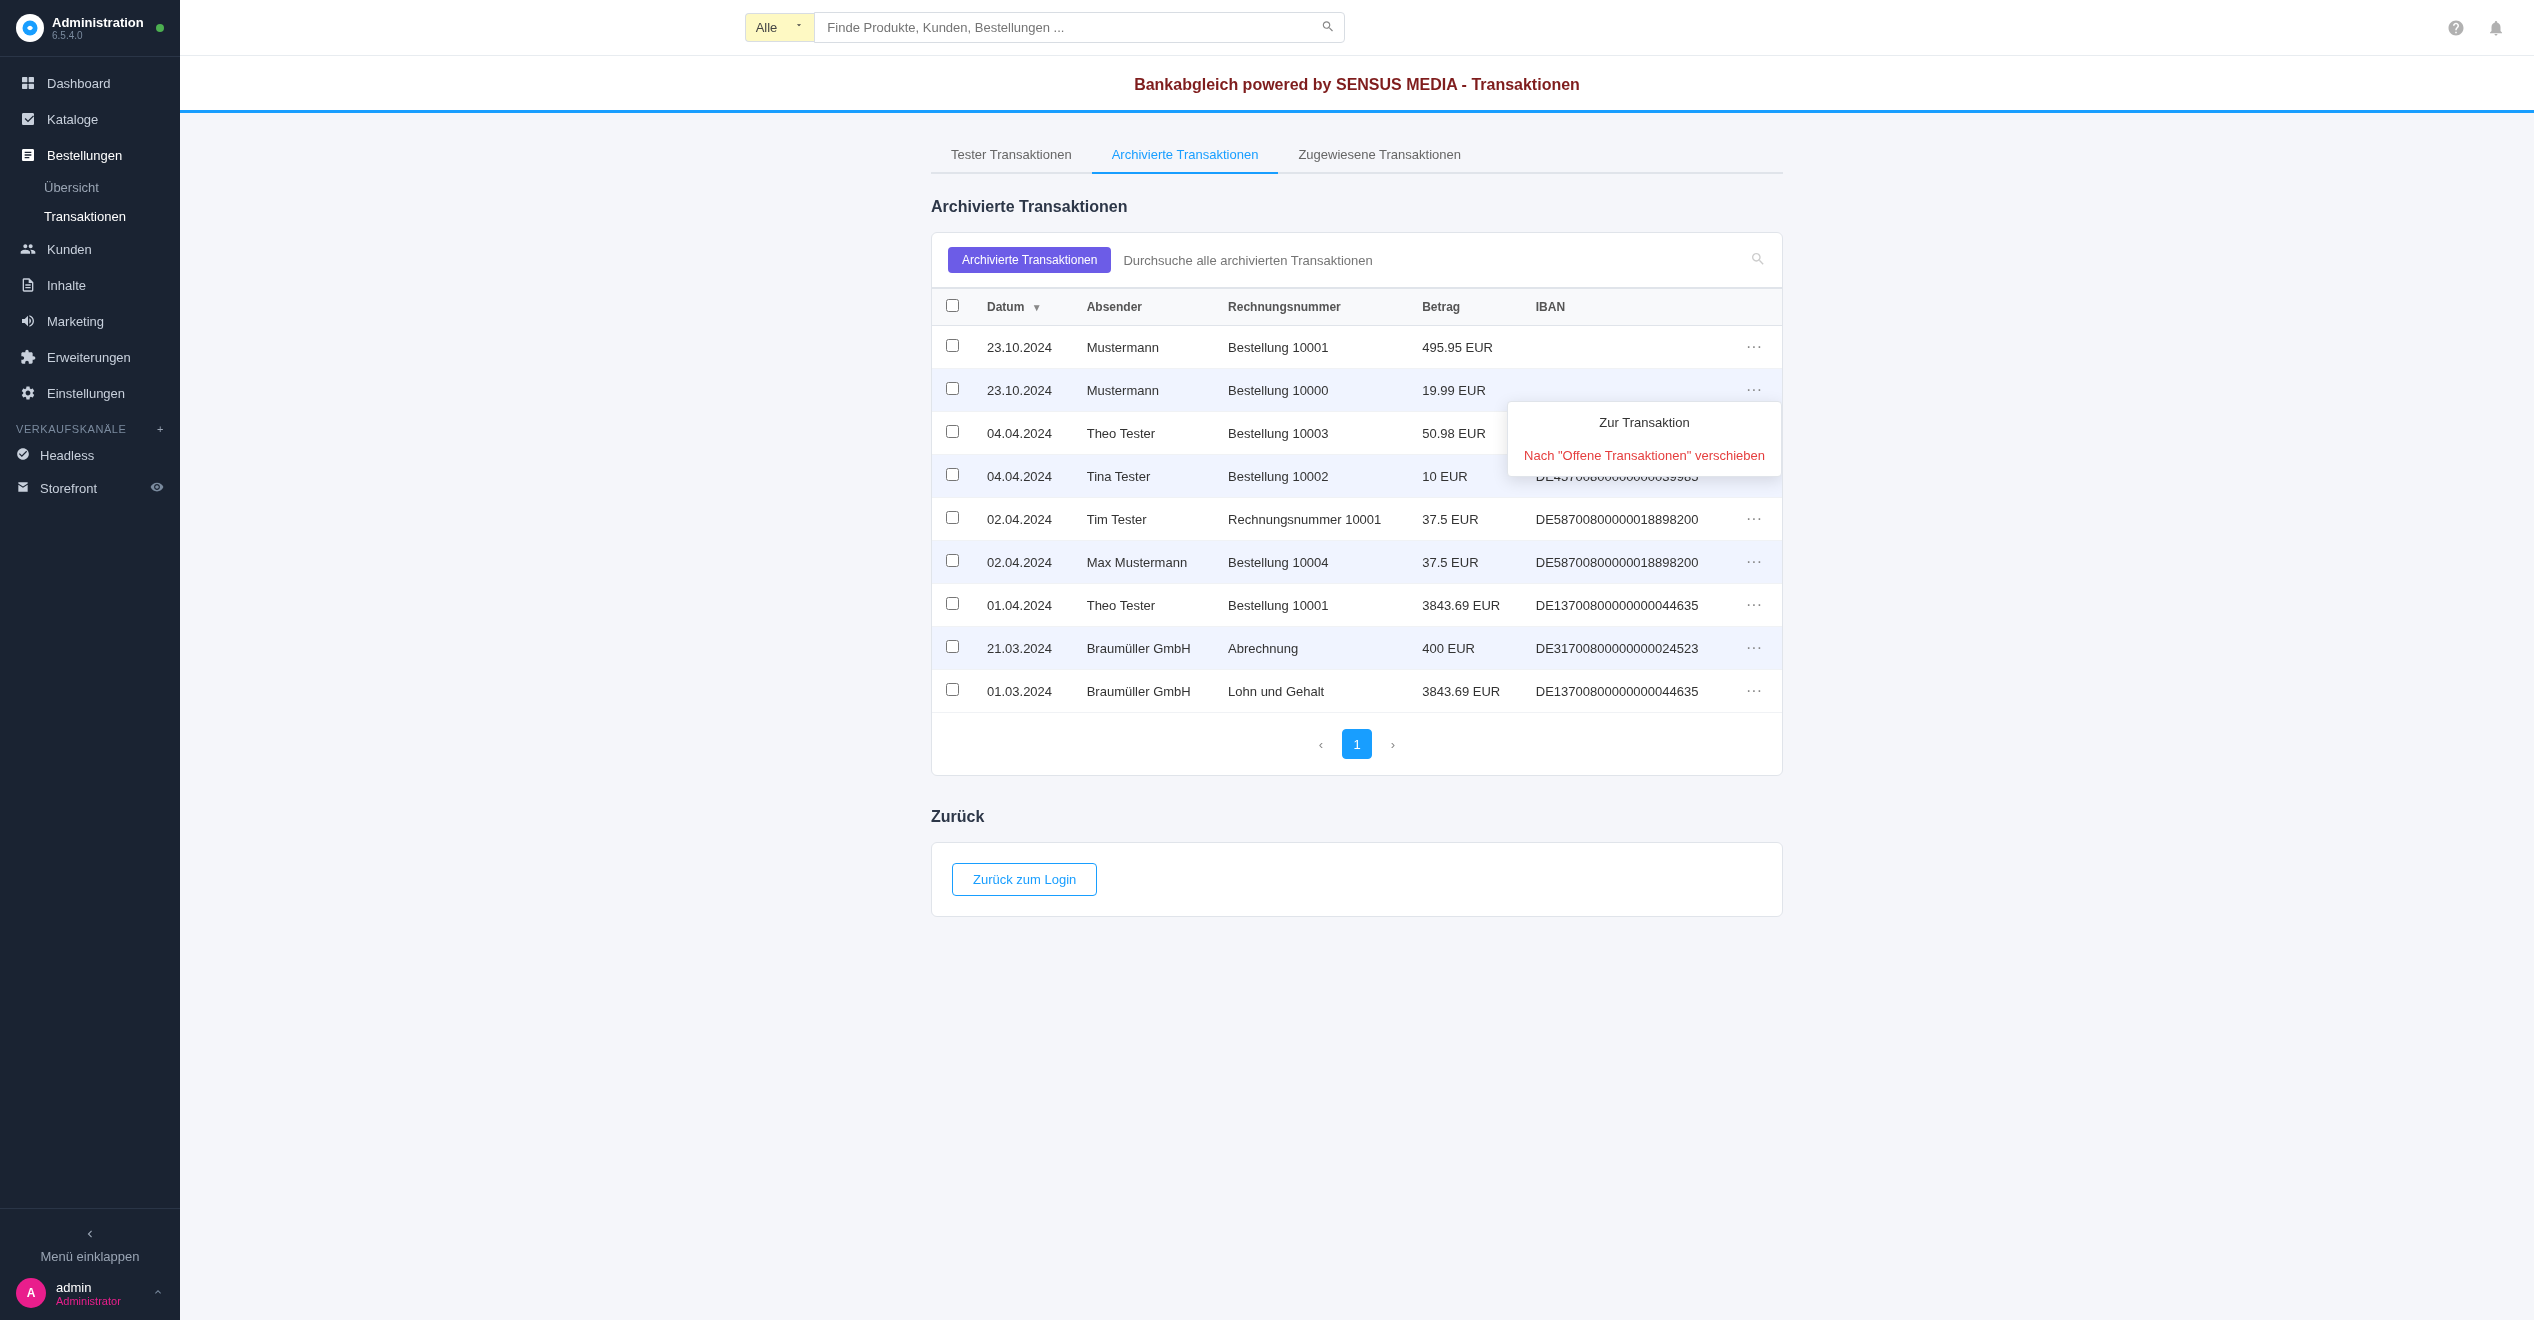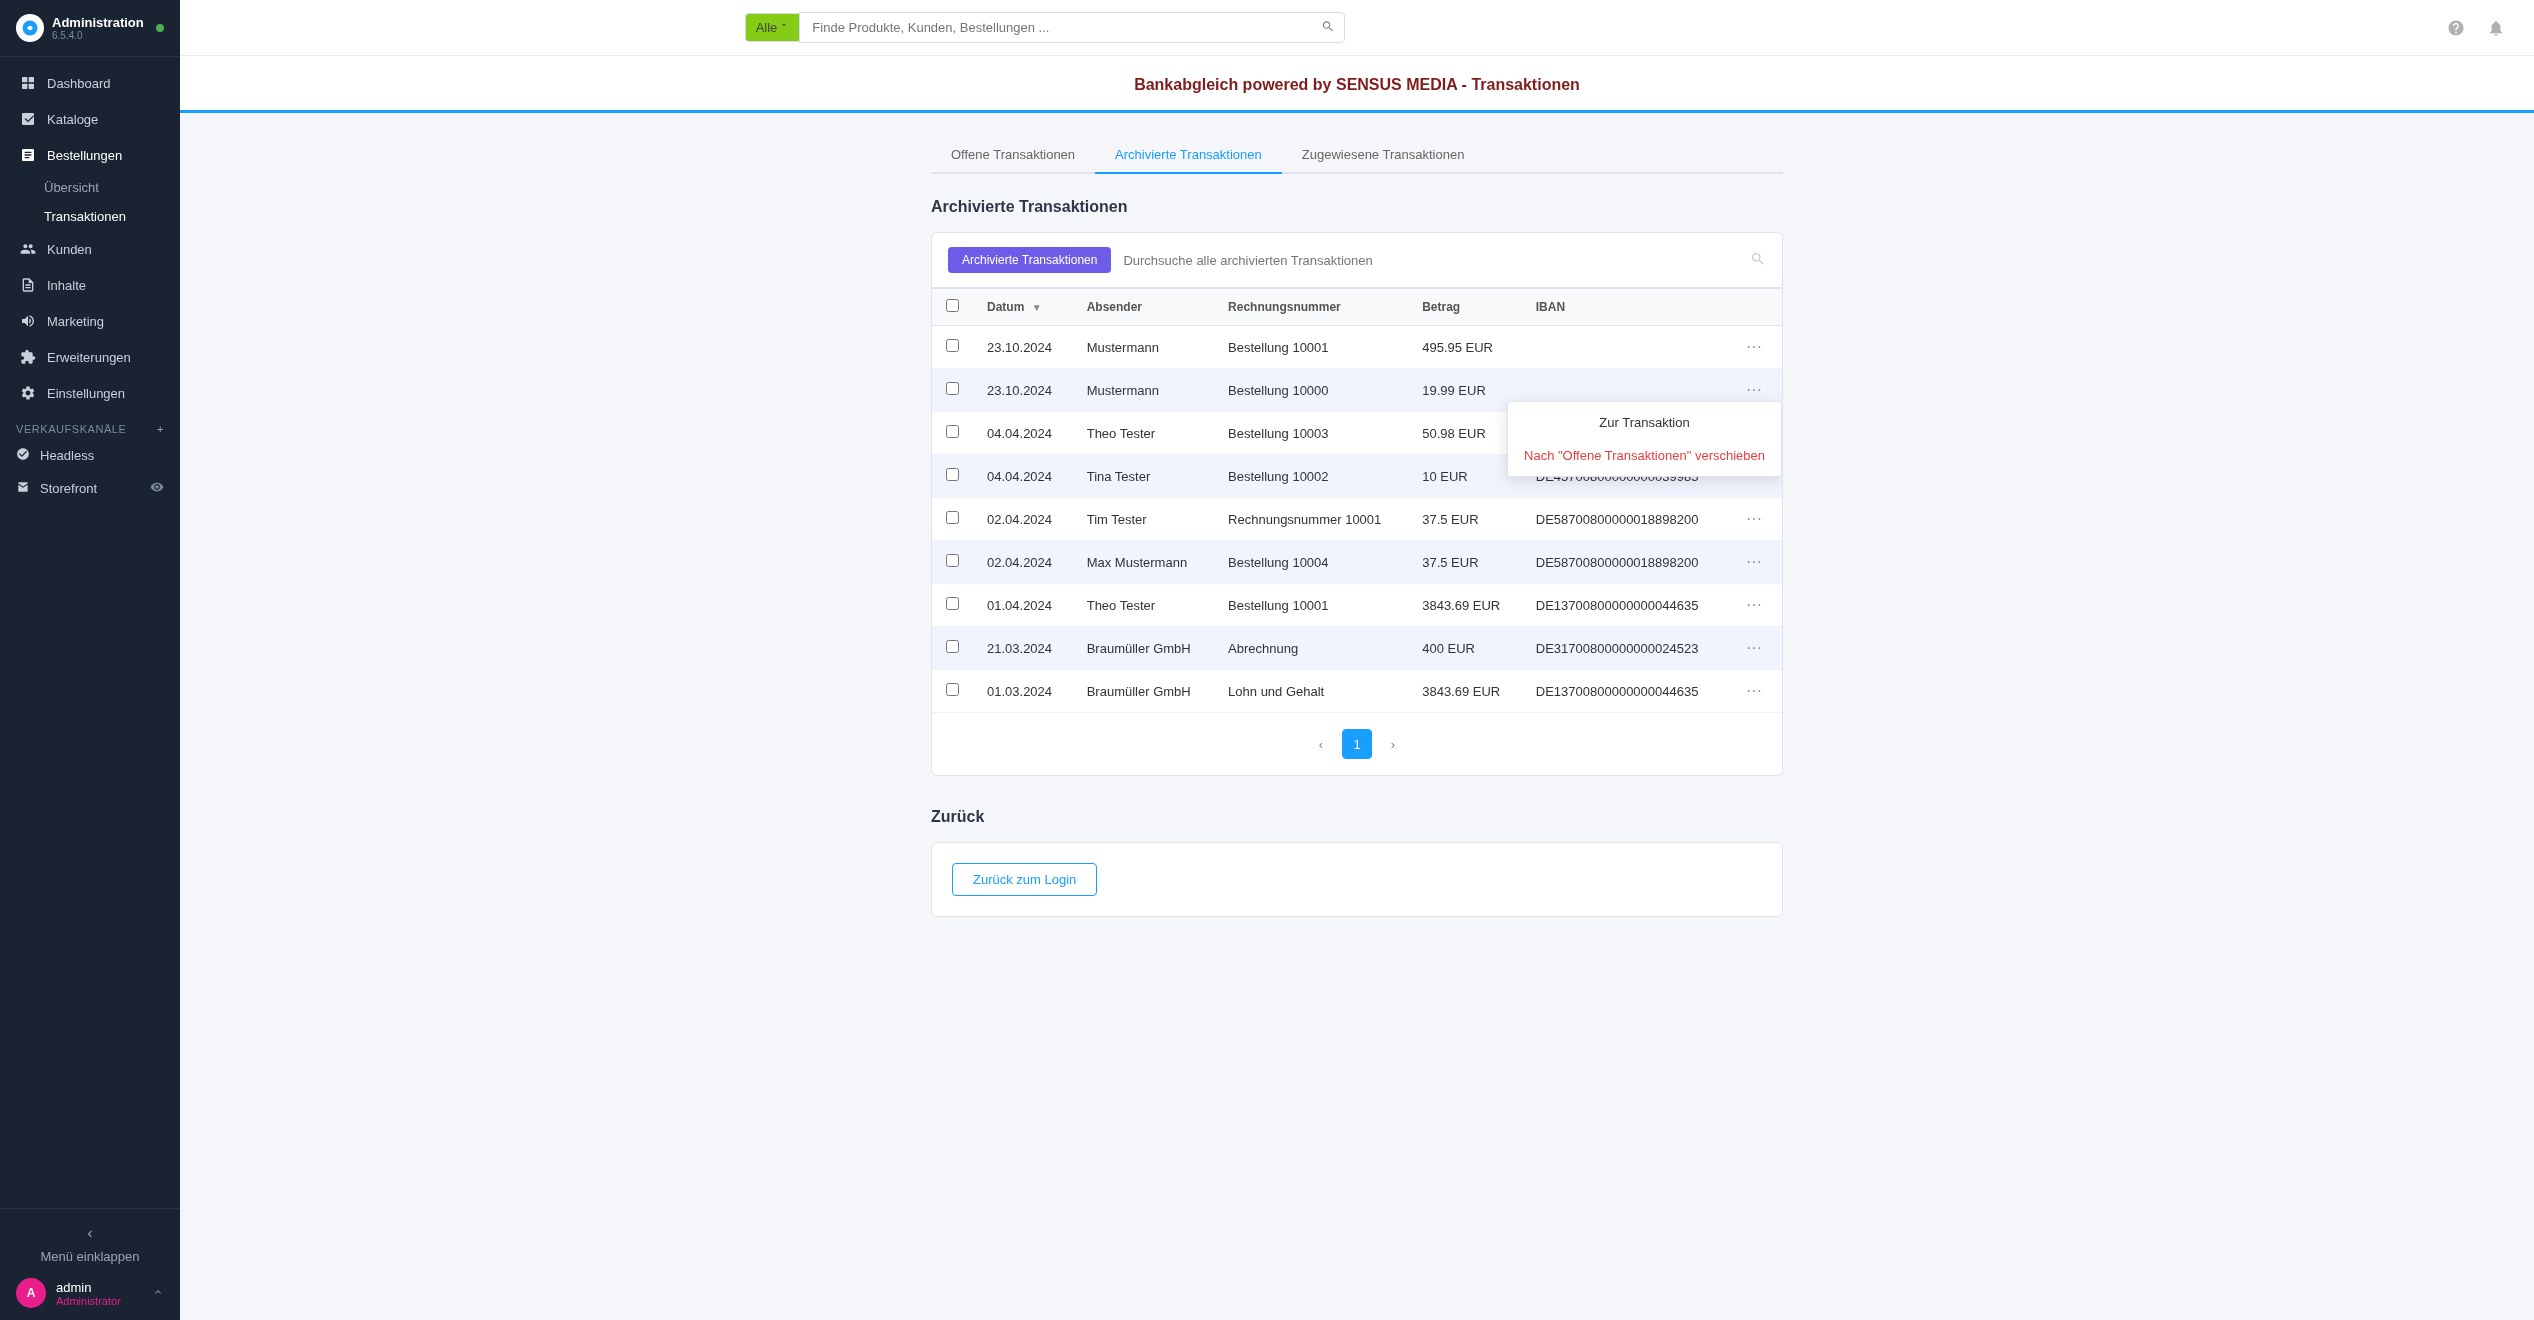--- a/index.html
+++ b/index.html
@@ -34,21 +34,21 @@
     .user-name { font-size: 13px; color: #fff; font-weight: 500; }
     .user-role { font-size: 11px; color: #e91e8c; }
     .chevron-up { margin-left: auto; color: #7a8a9e; }
 
     
     .main { flex: 1; display: flex; flex-direction: column; overflow: hidden; }
 
     
     .topbar { background: #fff; border-bottom: 1px solid #e8ecf0; padding: 0 24px; height: 56px; display: flex; align-items: center; gap: 16px; flex-shrink: 0; }
     .search-wrapper { display: flex; align-items: center; gap: 0; flex: 1; max-width: 600px; margin: 0 auto; }
-    .search-filter { display: flex; gap: 2px; background: #84cc16; border: 1px solid #d8dde3; border-right: none; border-radius: 4px 0 0 4px; padding: 6px 10px; cursor: pointer; font-size: 13px; color: #444; }
+    .search-filter { display: flex; gap: 17px; background: #fef9c3; border: 1px solid #d8dde3; border-right: none; border-radius: 4px 0 0 4px; padding: 6px 10px; cursor: pointer; font-size: 13px; color: #444; }
     .search-input-wrap { flex: 1; position: relative; }
     .search-input { width: 100%; border: 1px solid #d8dde3; border-radius: 0 4px 4px 0; padding: 7px 36px 7px 12px; font-size: 13px; color: #444; outline: none; background: #fff; }
     .search-icon-btn { position: absolute; right: 10px; top: 50%; transform: translateY(-50%); color: #888; }
     .topbar-actions { display: flex; align-items: center; gap: 12px; margin-left: auto; }
     .topbar-icon { color: #666; cursor: pointer; width: 28px; height: 28px; display: flex; align-items: center; justify-content: center; }
 
     
     .content { flex: 1; overflow-y: auto; padding: 0; background: #f5f6fa; }
     .page-title { text-align: center; font-size: 16px; font-weight: 600; color: #7f1d1d; padding: 20px 0 0; background: #fff; border-bottom: 3px solid #189eff; margin-bottom: 24px; padding-bottom: 16px; }
 
@@ -287,21 +287,21 @@
       </span>
     </div>
   </div>
 
   <div class="content">
     <div class="page-title">Bankabgleich powered by SENSUS MEDIA - Transaktionen</div>
 
     <div class="content-inner">
 
       <div class="tabs">
-        <div class="tab">Offene Transaktionen</div>
+        <div class="tab">Tester Transaktionen</div>
         <div class="tab active">Archivierte Transaktionen</div>
         <div class="tab">Zugewiesene Transaktionen</div>
       </div>
 
       <div class="section-title">Archivierte Transaktionen</div>
 
       <div class="card">
 
         <div class="table-toolbar">
           <div class="archived-badge">Archivierte Transaktionen</div>

